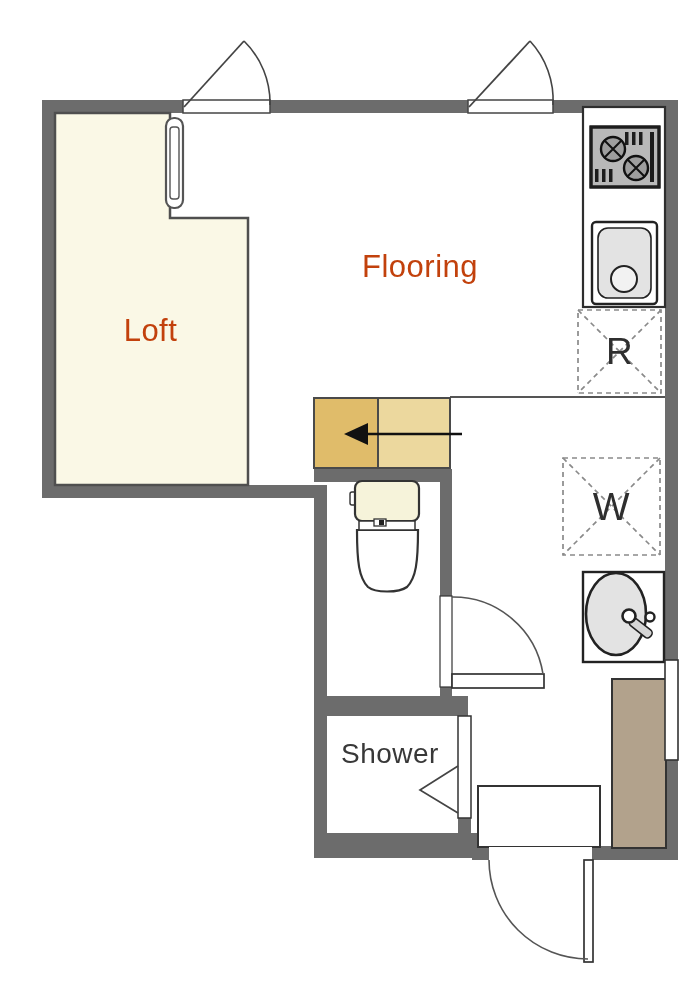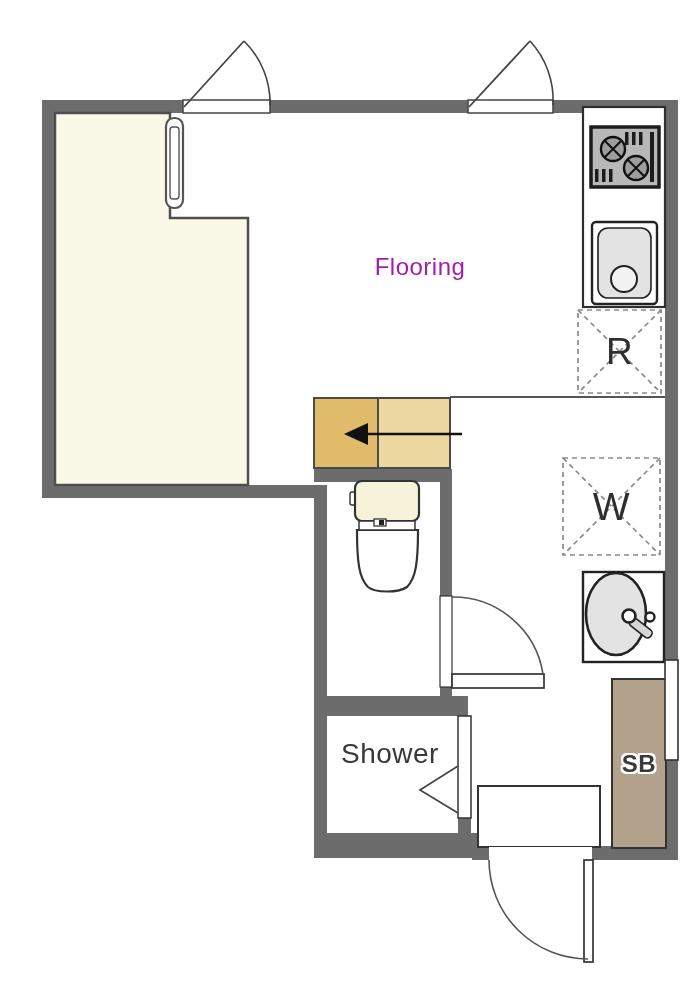--- a/index.html
+++ b/index.html
@@ -5,21 +5,21 @@
   html,body{margin:0;padding:0;background:#ffffff;}
   .stage{
     position:relative;width:693px;height:999px;background:#ffffff;overflow:hidden;
     font-family:"Liberation Sans", sans-serif;
   }
   .stage svg{position:absolute;left:0;top:0;}
   .plan-label{
     position:absolute;color:var(--label);display:flex;align-items:center;justify-content:center;
     letter-spacing:.5px;
   }
-  .room-label{font-size:24px;font-weight:400;color:#a21caf;}
+  .room-label{font-size:31px;font-weight:400;color:#c2410c;}
   .shower-label{flex-direction:column;align-items:flex-start;justify-content:flex-start;
     font-size:28px;line-height:37px;color:#383838;}
   .big-letter{font-size:37px;color:#2f2f2f;font-weight:400;}
   .sb-label{font-size:24px;font-weight:600;color:#3a3a3a;
     text-shadow:-2px -2px 0 #fff,2px -2px 0 #fff,-2px 2px 0 #fff,2px 2px 0 #fff,0 2px 0 #fff,0 -2px 0 #fff,2px 0 0 #fff,-2px 0 0 #fff;}
 </style>
 </head>
 <body>
 
 <div class="stage">
@@ -148,24 +148,24 @@
   </g>
   <g>
     <rect x="584" y="860" width="9" height="102" fill="#ffffff" stroke="#333333" stroke-width="1.7"></rect>
     <path d="M489,860 A99,99 0 0 0 588,959" fill="none" stroke="#555555" stroke-width="1.6"></path>
   </g>
 
 </svg>
 
 <div class="plan-label room-label" style="left:330px;top:244px;width:180px;height:46px;">Flooring</div>
 
+<div class="plan-label room-label" style="left:88px;top:308px;width:125px;height:46px;">Loft</div>
 
 <div class="plan-label shower-label" style="left:341px;top:735px;width:115px;height:80px;">
   <span>Shower</span>
 </div>
 
 <div class="plan-label big-letter" style="left:578px;top:310px;width:83px;height:83px;">R</div>
 
 <div class="plan-label big-letter" style="left:563px;top:458px;width:97px;height:97px;font-size:39px;">W</div>
 
-<div class="plan-label sb-label" style="left:612px;top:679px;width:54px;height:169px;">SB</div>
 
 </div>
 
 </body></html>

